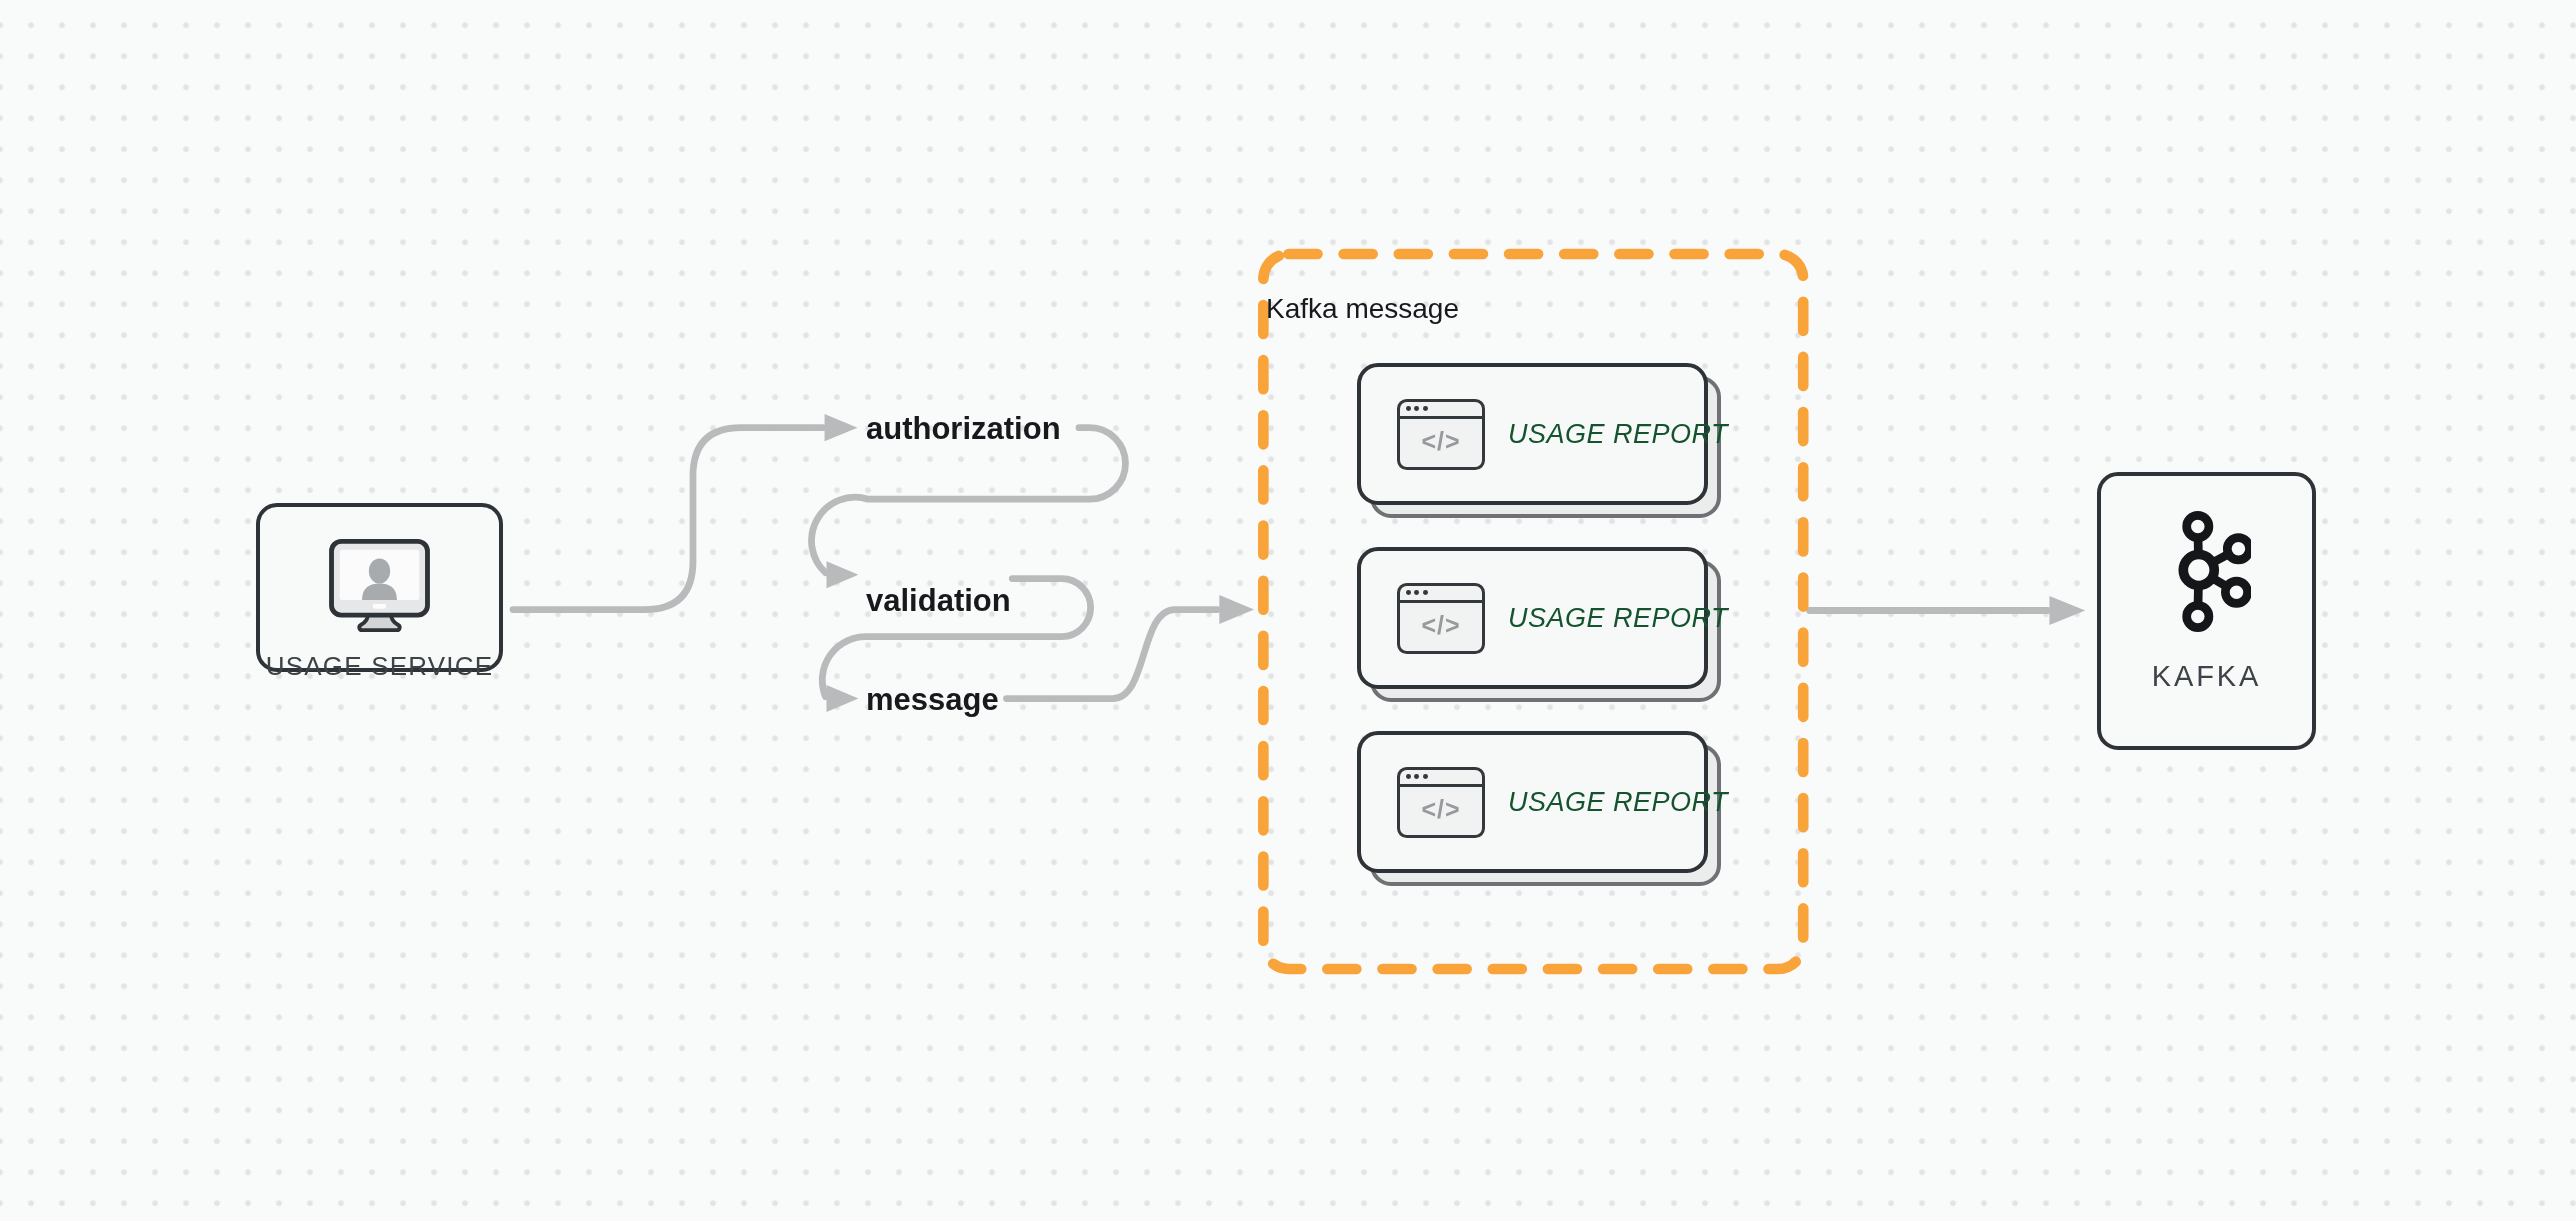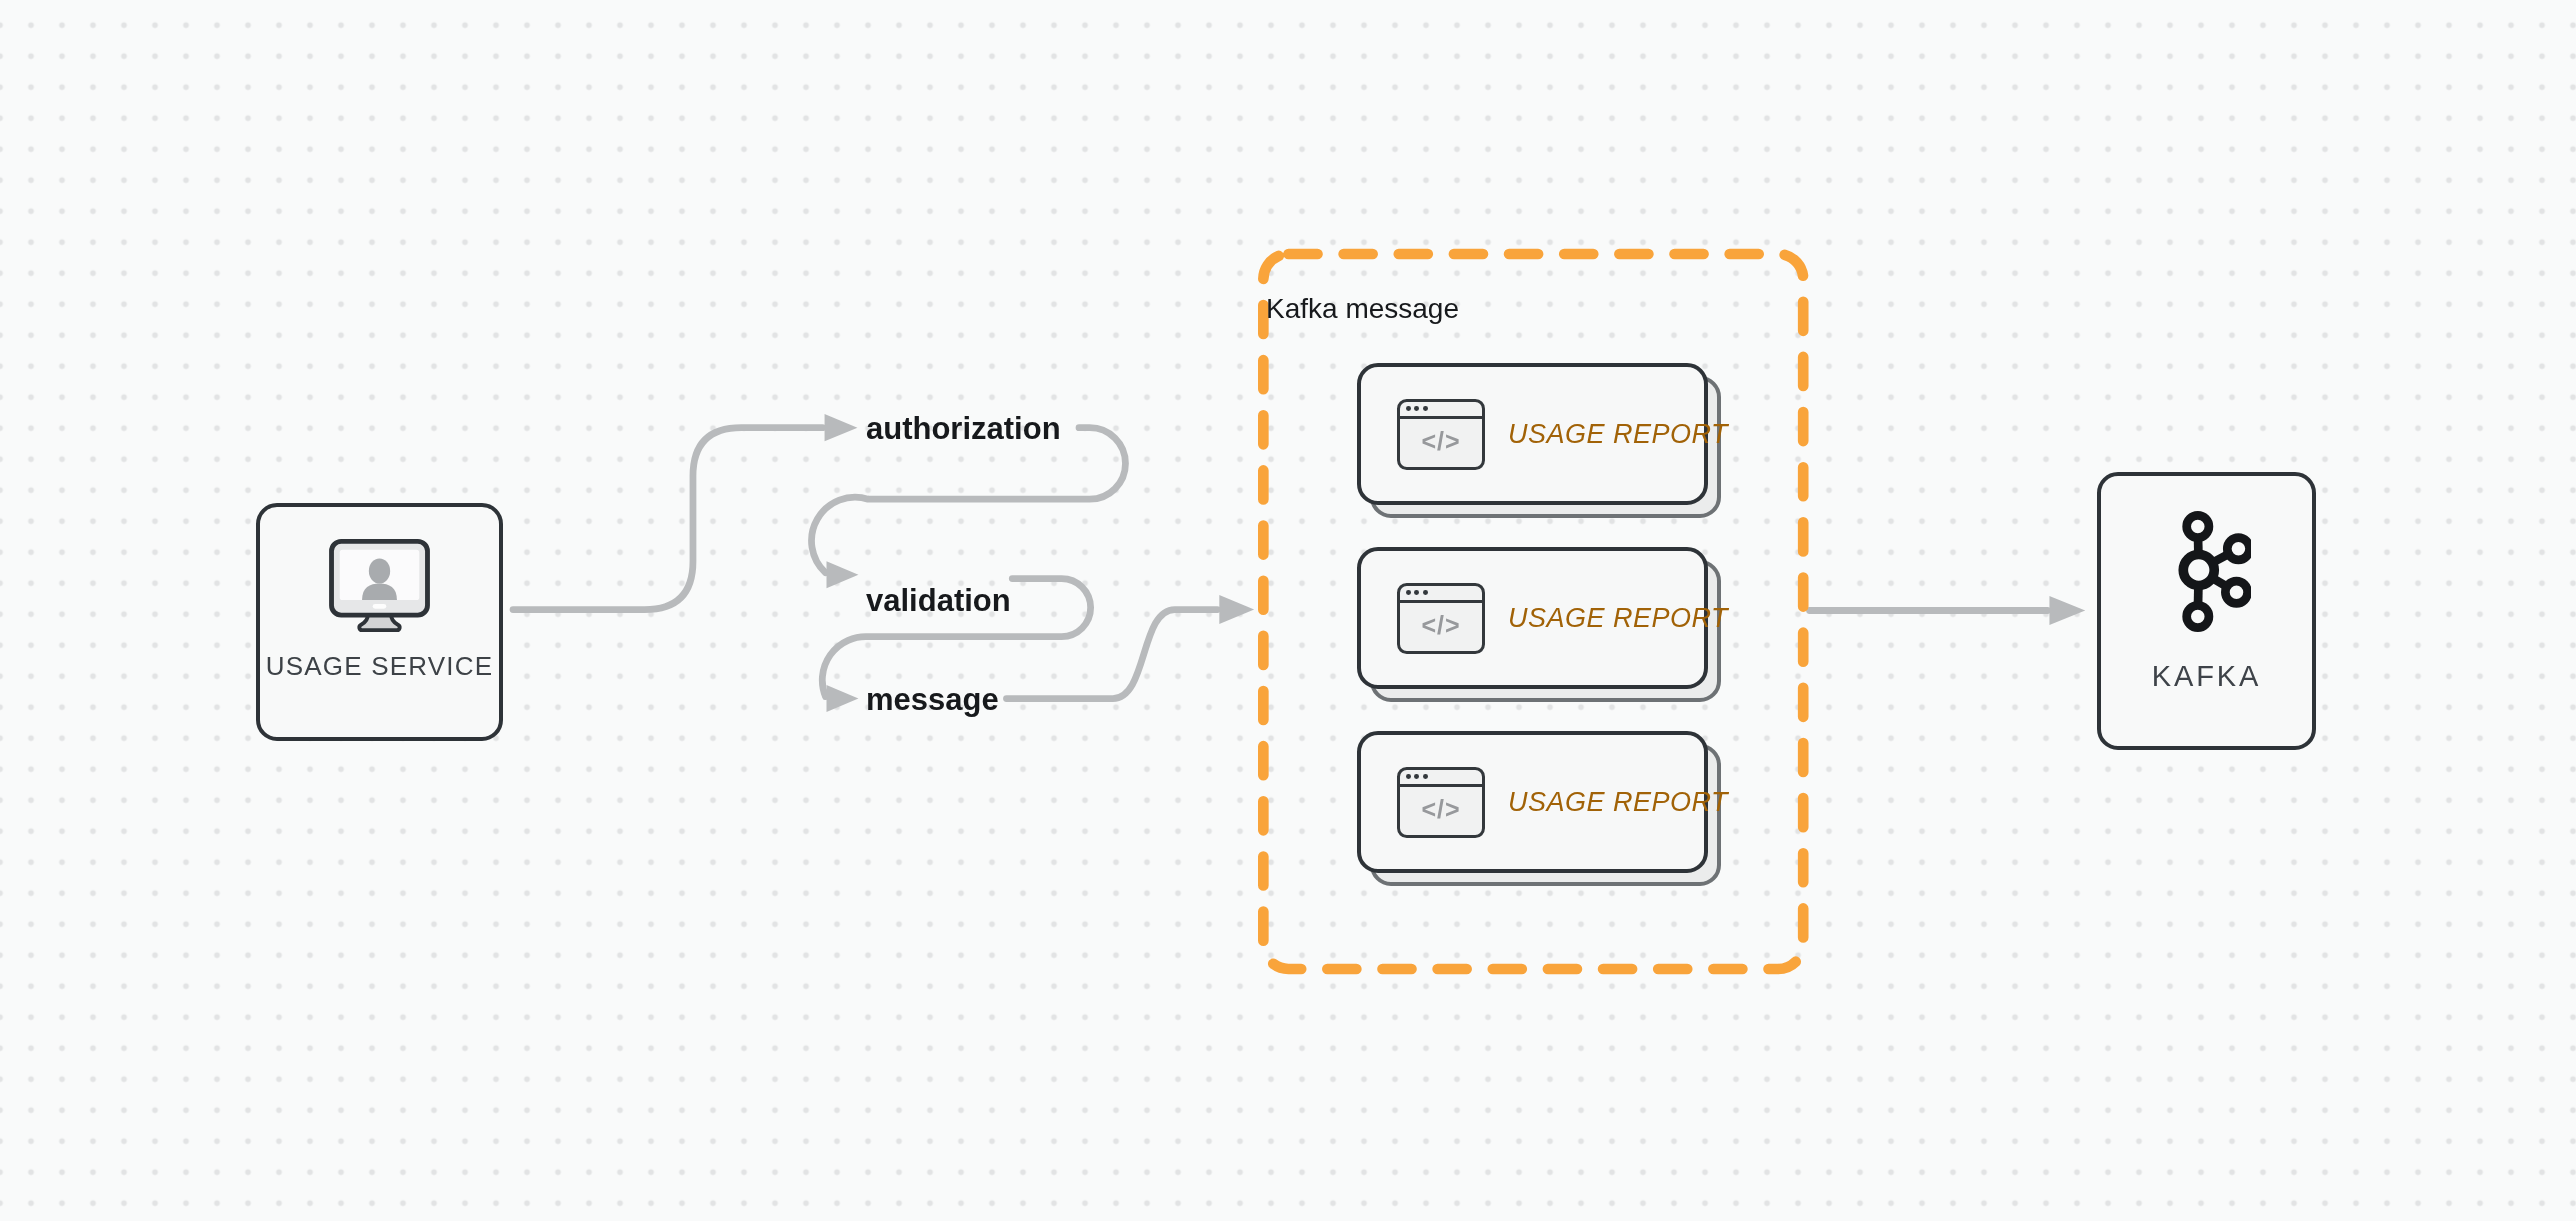--- a/index.html
+++ b/index.html
@@ -16,21 +16,21 @@
   }
   svg.overlay {
     position: absolute; left: 0; top: 0; width: 2576px; height: 1221px;
     z-index: 1;
   }
   .node {
     position: absolute; z-index: 2; box-sizing: border-box;
     background: #f8f9f9; border: 4.8px solid #2e3338; border-radius: 21px;
     display: flex; flex-direction: column; align-items: center;
   }
-  .node-usage { left: 256px; top: 503px; width: 247px; height: 238px; }
+  .node-usage { left: 256px; top: 503px; width: 247px; height: 169px; }
   .node-kafka { left: 2097px; top: 472px; width: 219px; height: 278px; }
   .node-label {
     color: #3d4247; font-size: 26px; letter-spacing: 1.2px; white-space: nowrap;
   }
   .usage-icon-wrap { margin-top: 32px; height: 95px; }
   .usage-label-wrap { margin-top: 16.5px; }
   .kafka-icon-wrap { margin-top: 31px; height: 128px; }
   .kafka-label-wrap { margin-top: 25px; }
   .node-kafka .node-label { font-size: 29px; letter-spacing: 2.9px; color: #3e4349; }
 
@@ -71,21 +71,21 @@
     display: flex; align-items: center; gap: 3.9px; padding-left: 5.8px;
   }
   .browser-dot { width: 4.8px; height: 4.8px; border-radius: 50%; background: #33383c; }
   .browser-body { flex: 1; display: flex; align-items: center; justify-content: center; }
   .code-glyph {
     color: #97999c; font-weight: 700; font-size: 25px; letter-spacing: 1px;
     transform: translateY(-1px);
   }
   .card-label {
     font-style: italic; font-size: 27px; font-weight: 500;
-    color: #a16207; letter-spacing: 0.5px; white-space: nowrap;
+    color: #14532d; letter-spacing: 0.5px; white-space: nowrap;
   }
 </style>
 </head>
 <body>
 
 <div class="canvas">
 
   <svg class="overlay" viewBox="0 0 2662 1262" fill="none">
     <g stroke="#b8babc" stroke-width="7" stroke-linecap="round" stroke-linejoin="round">
       <path d="M 530 630 H 666 Q 716 630 716 580 V 492 Q 716 442 766 442 H 850"></path>

